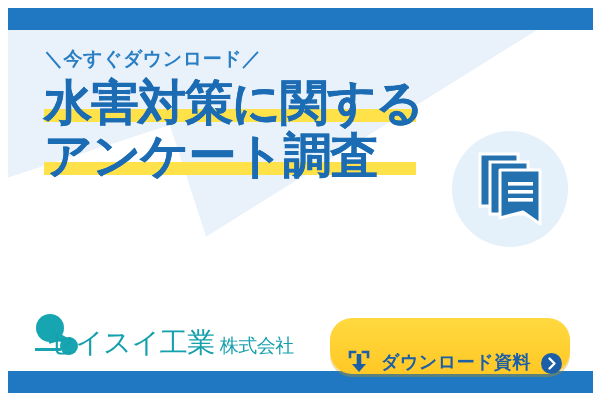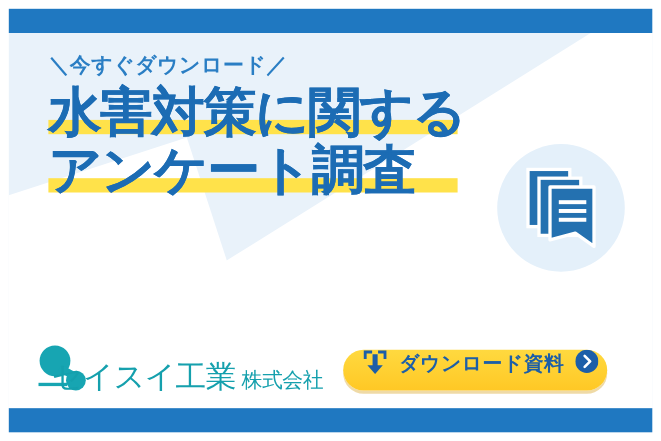--- a/index.html
+++ b/index.html
@@ -79,25 +79,25 @@
   }
   .company{
     position:absolute;left:17px;top:18px;
     font-size:28px;font-weight:normal;color:#15a0ad;
     letter-spacing:-.5px;white-space:nowrap;
   }
   .company .kk{font-size:19px;margin-left:5px;}
 
   
   .cta{
-    position:absolute;left:312px;top:318px;width:240px;height:37px;
+    position:absolute;left:330px;top:318px;width:240px;height:56px;
     border-radius:22px;
     background:linear-gradient(#ffd93f,#ffc825);
     box-shadow:0 3px 0 rgba(210,150,0,.35);
-    display:flex;align-items:flex-start;
+    display:flex;align-items:flex-end;
   }
   .cta .dlicon{width:22px;height:24px;margin-left:18px;flex:0 0 auto;}
   .cta .label{
     margin-left:11px;font-size:18px;font-weight:bold;color:#1c5ea8;
     letter-spacing:.5px;white-space:nowrap;
   }
   .cta .chev{margin-left:10px;width:21px;height:21px;flex:0 0 auto;}
 </style>
 </head>
 <body>

